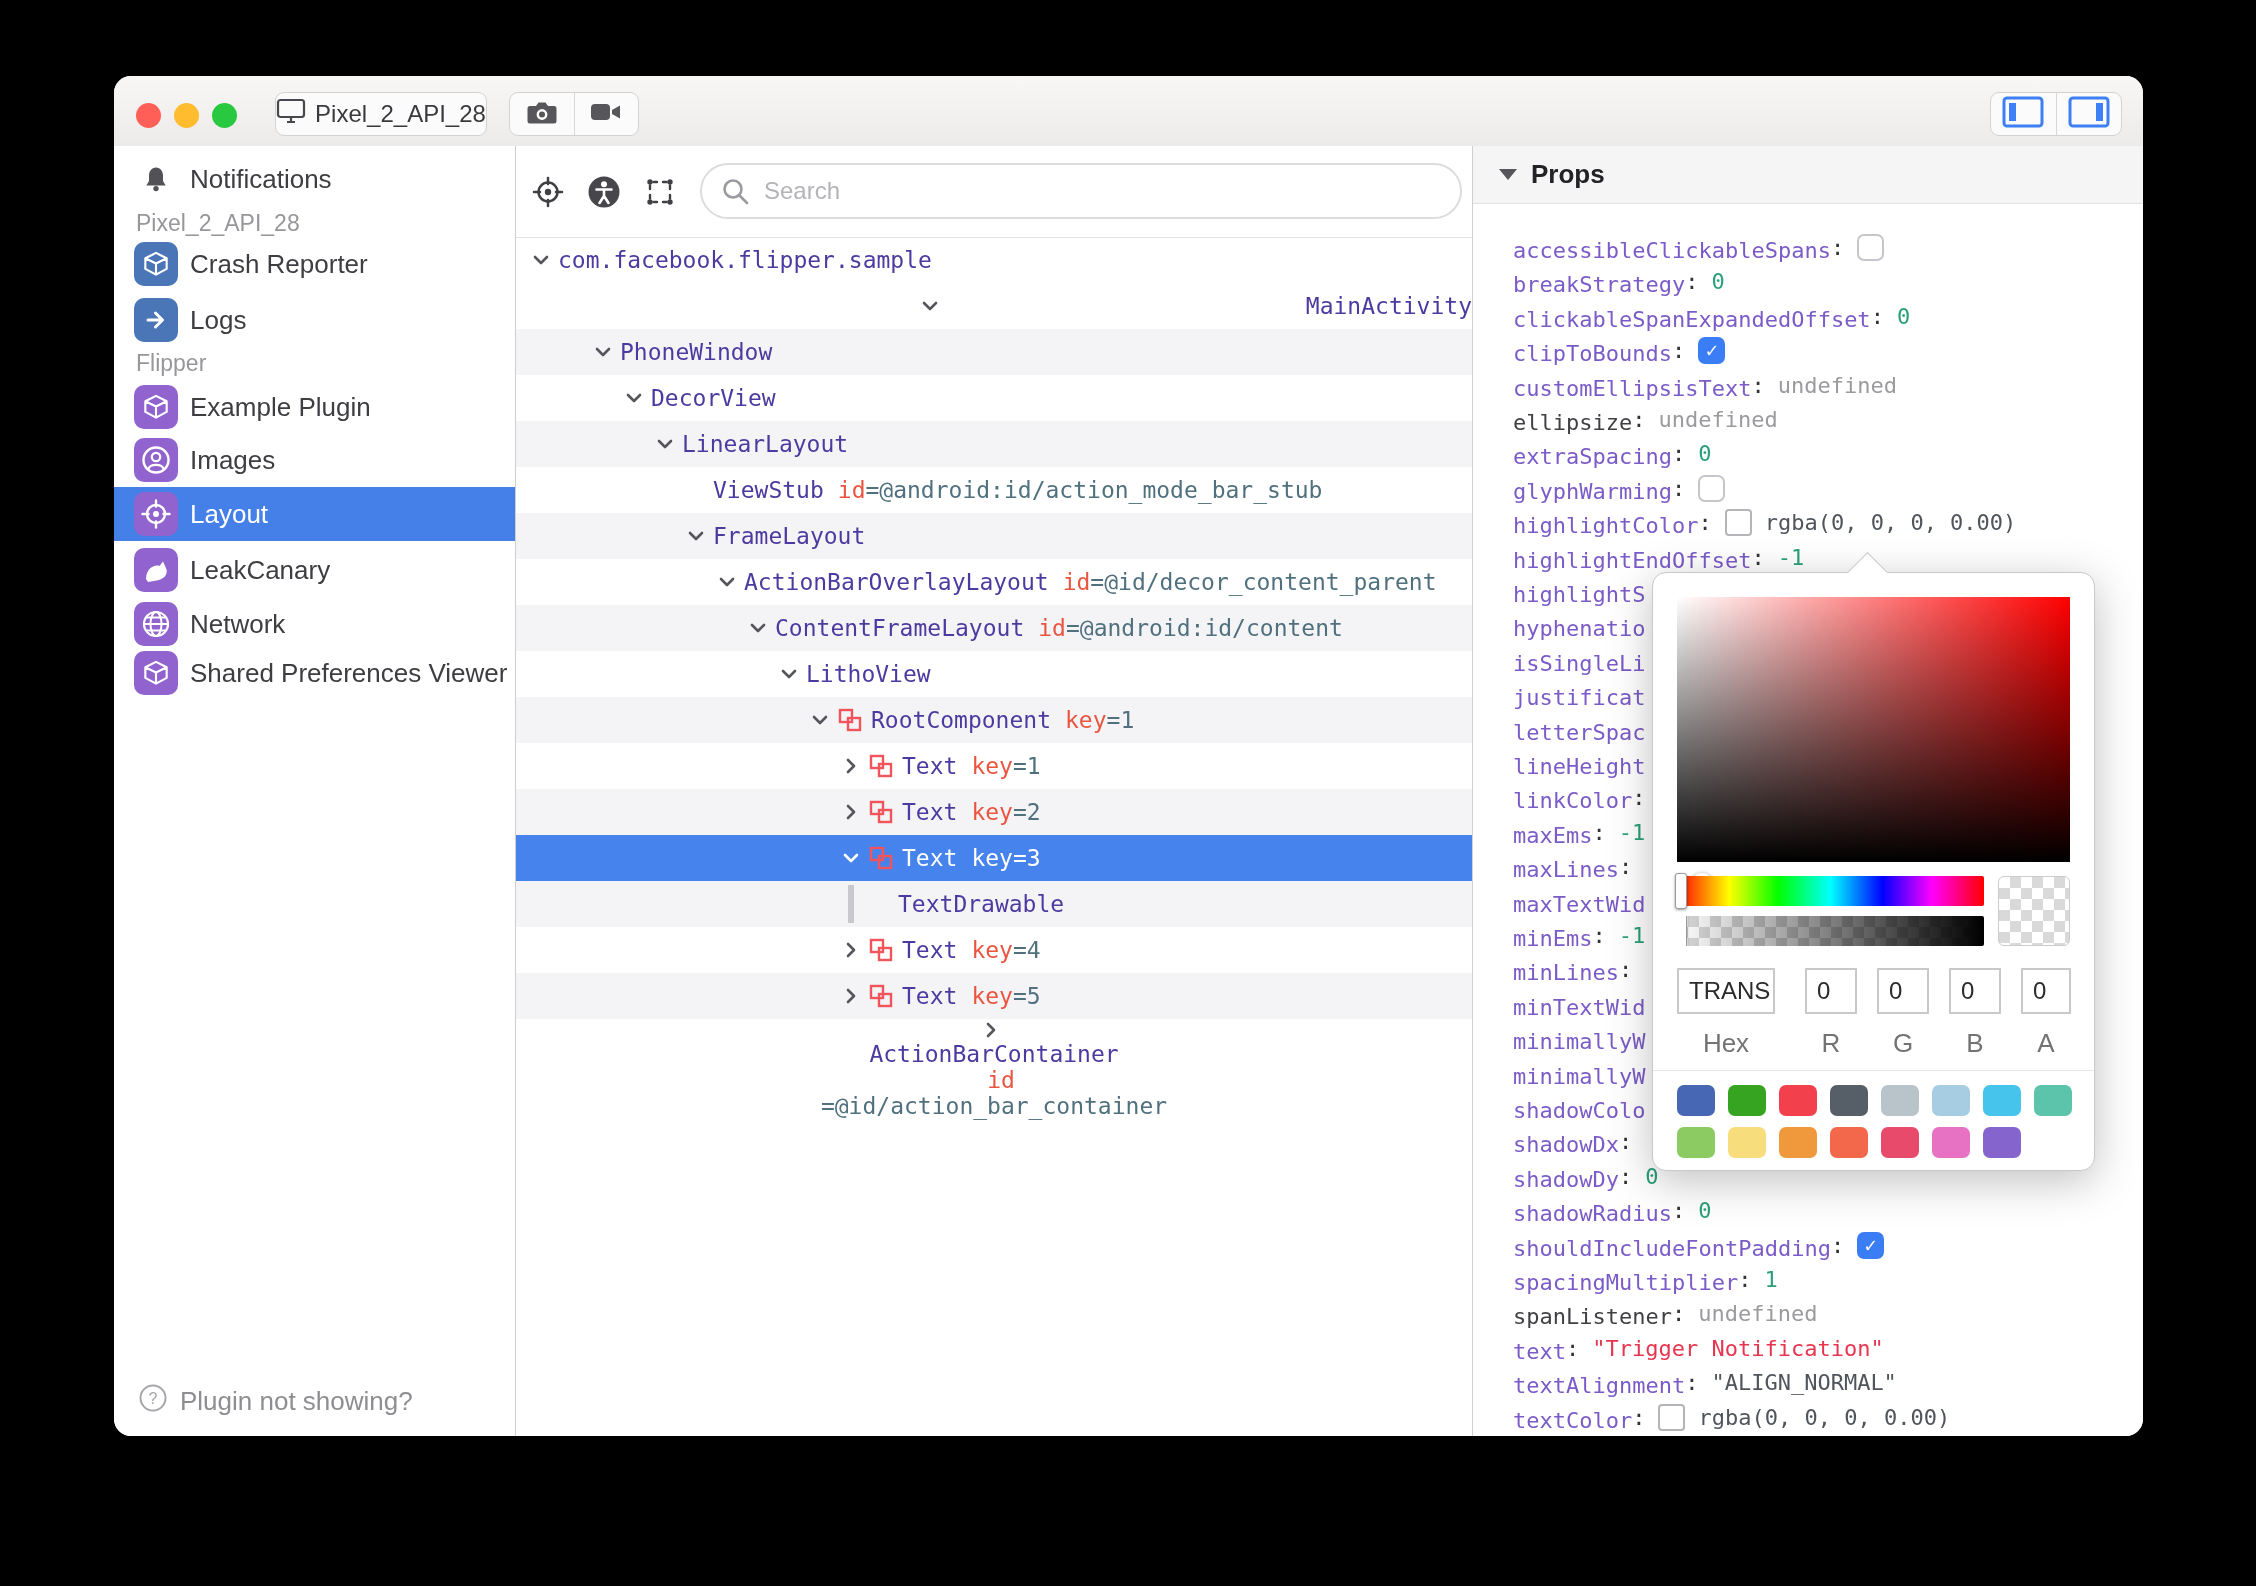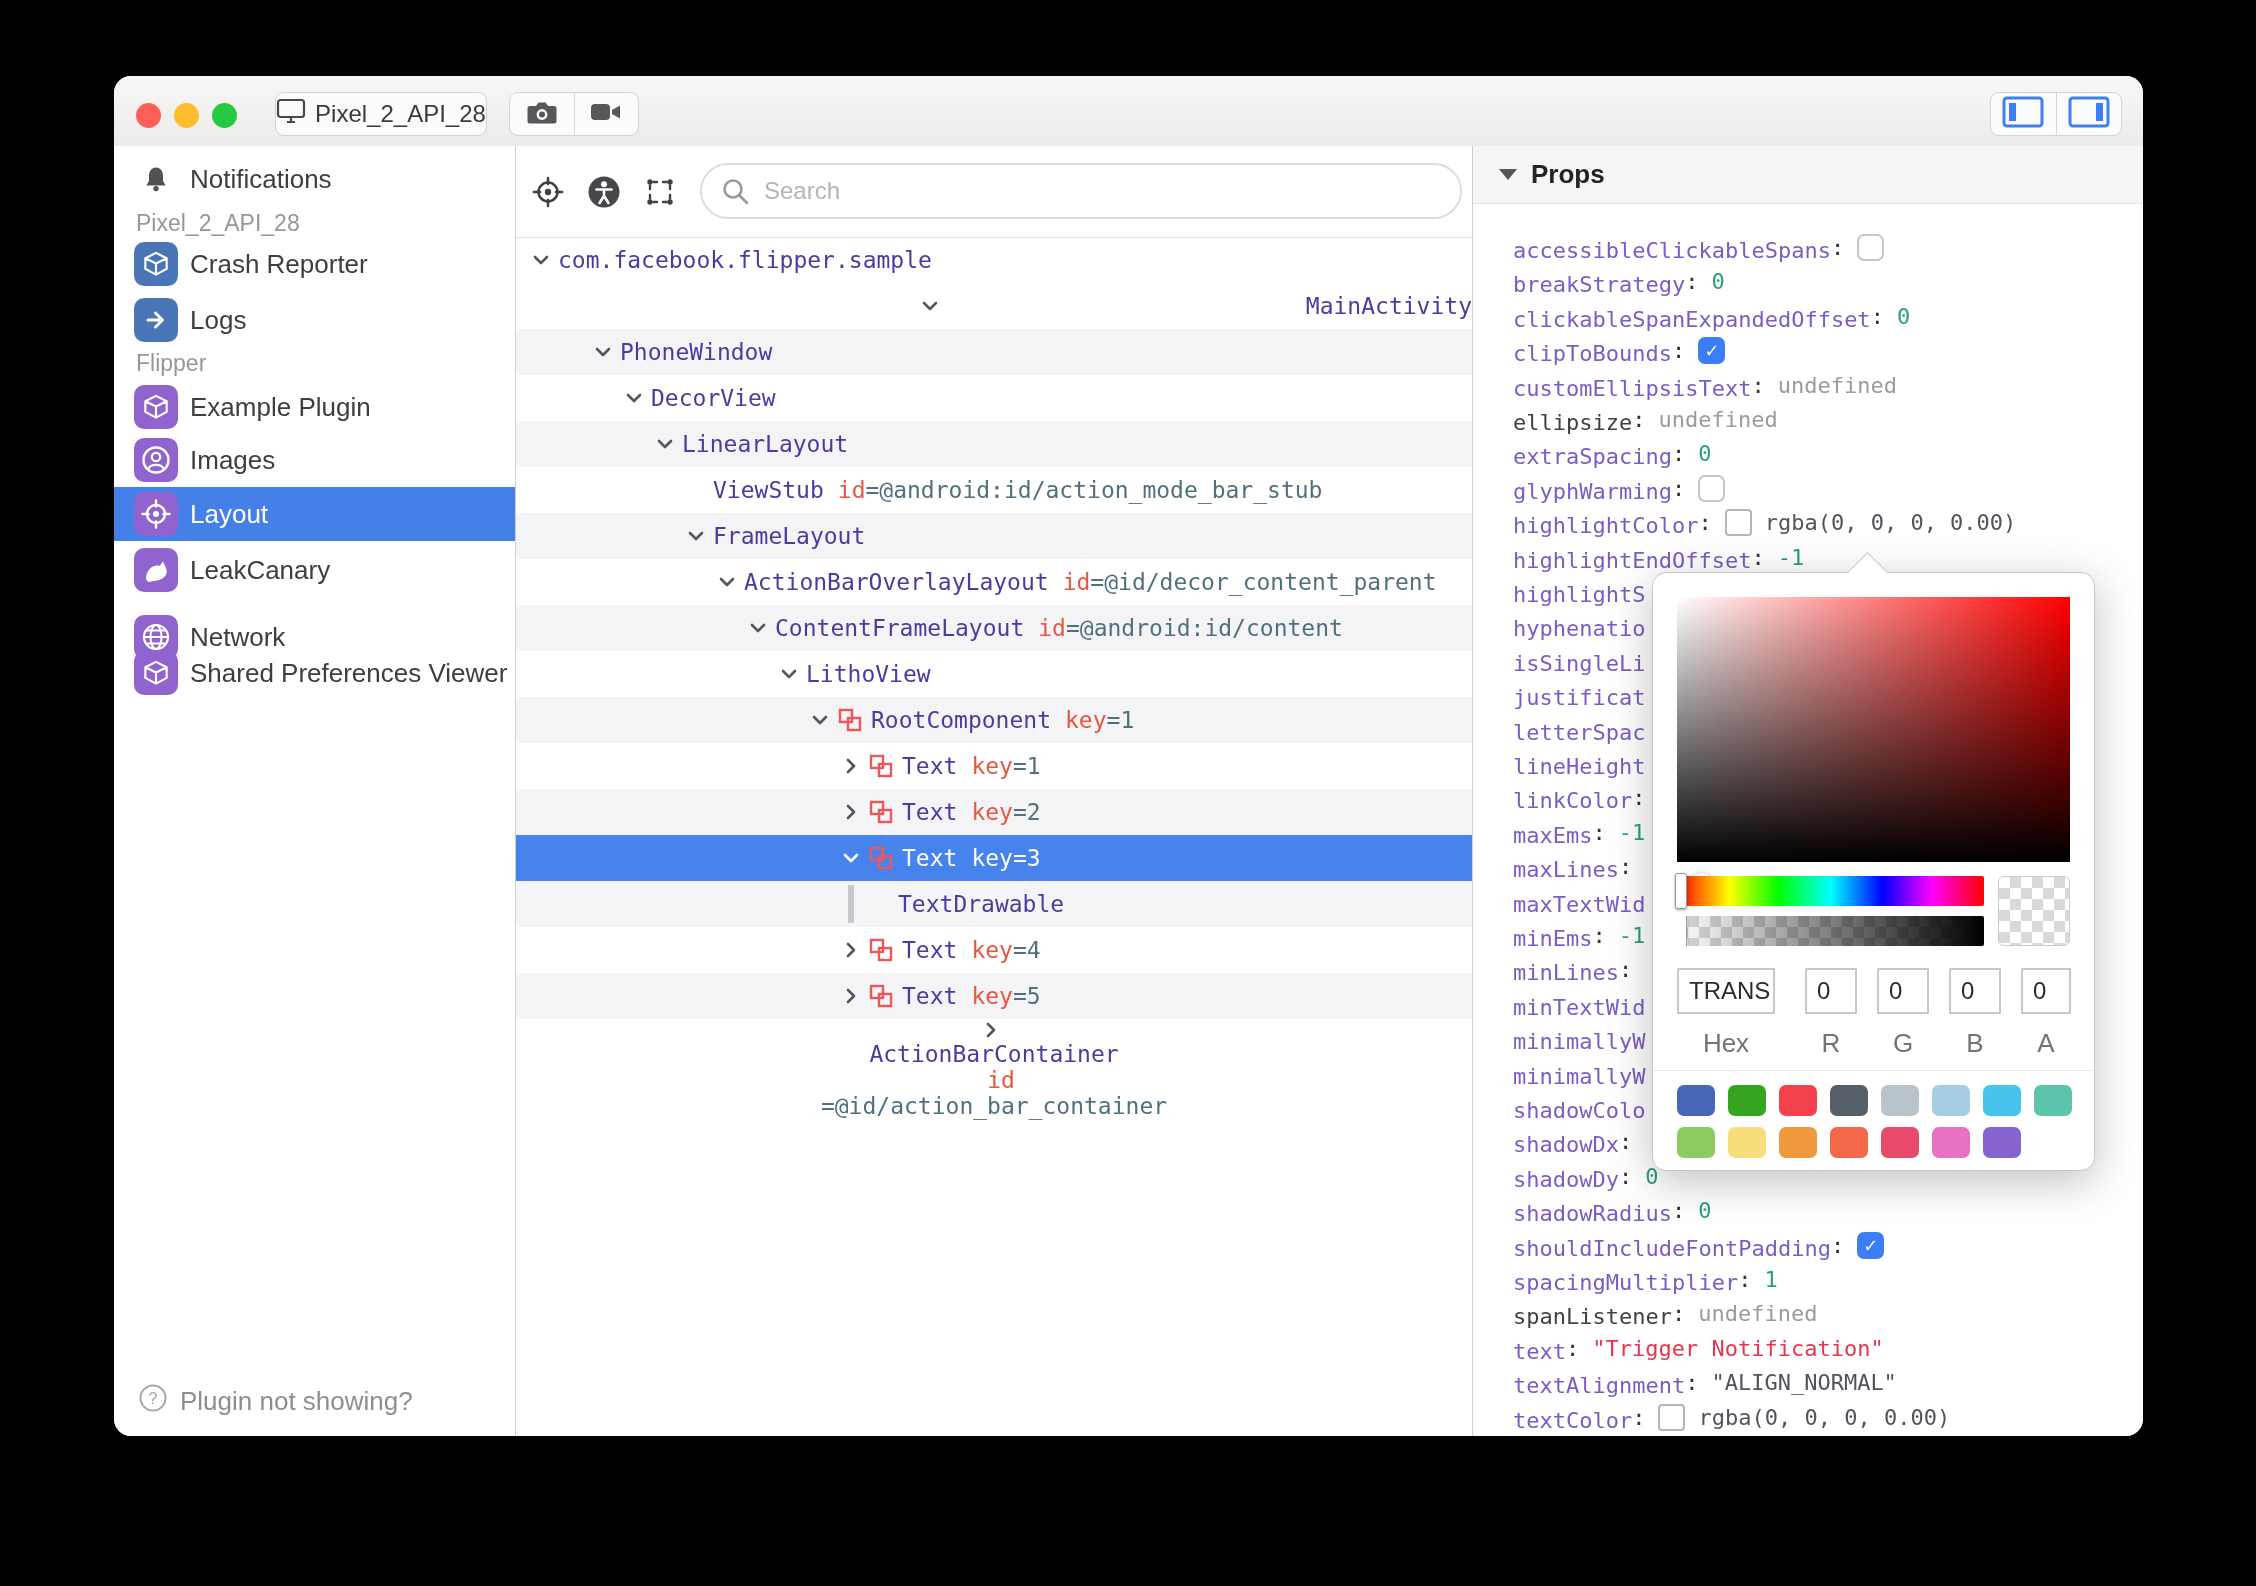--- a/index.html
+++ b/index.html
@@ -233,21 +233,21 @@
           <span class="lbl">Layout</span>
         </div>
         <div class="si" style="top: 397px;">
           <span class="isq" style="background: rgb(145, 99, 207);">
             <svg width="30" height="30" viewBox="0 0 30 30">
               <path d="M5 24 C5 14 13 9 18.5 11 L22 6.5 L24.5 12 C28 18 24 24 16 25.5 L7 27 Z" fill="#fff"></path>
             </svg>
           </span>
           <span class="lbl">LeakCanary</span>
         </div>
-        <div class="si" style="top: 464px;">
+        <div class="si" style="top: 451px;">
           <span class="isq" style="background: rgb(145, 99, 207);">
             <svg width="32" height="32" viewBox="0 0 32 32">
               <circle cx="16" cy="16" r="12" fill="none" stroke="#fff" stroke-width="2.2"></circle>
               <ellipse cx="16" cy="16" rx="5.5" ry="12" fill="none" stroke="#fff" stroke-width="2"></ellipse>
               <path d="M4 16 h24 M6 9.5 h20 M6 22.5 h20" stroke="#fff" stroke-width="2" fill="none"></path>
             </svg>
           </span>
           <span class="lbl">Network</span>
         </div>
         <div class="si" style="top: 500px;">

